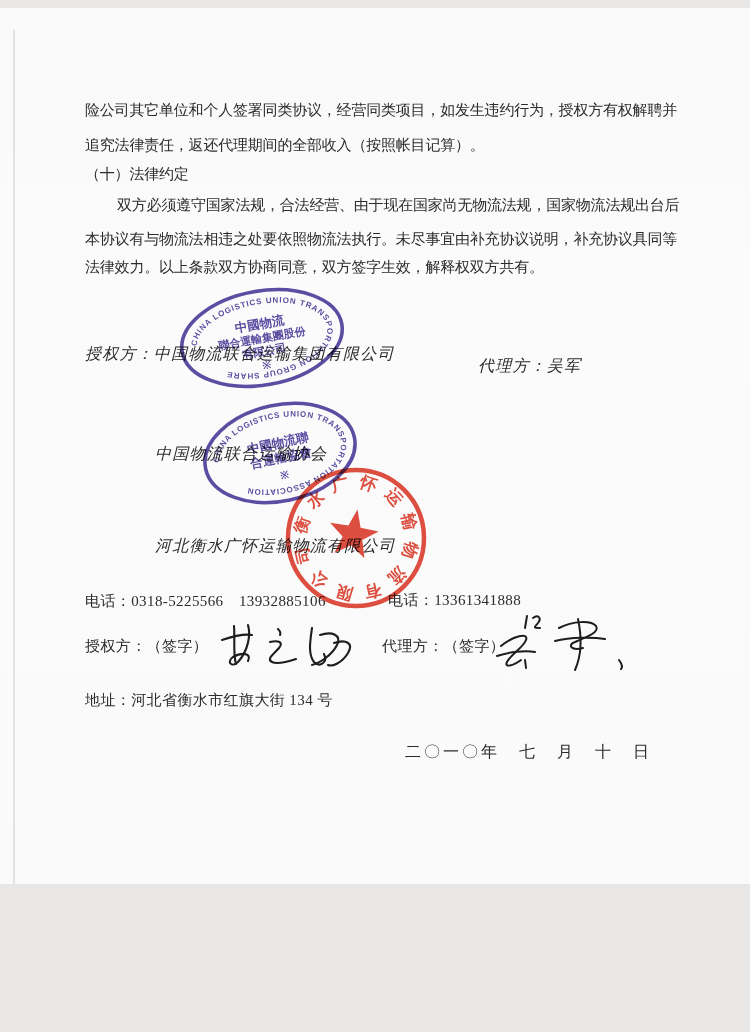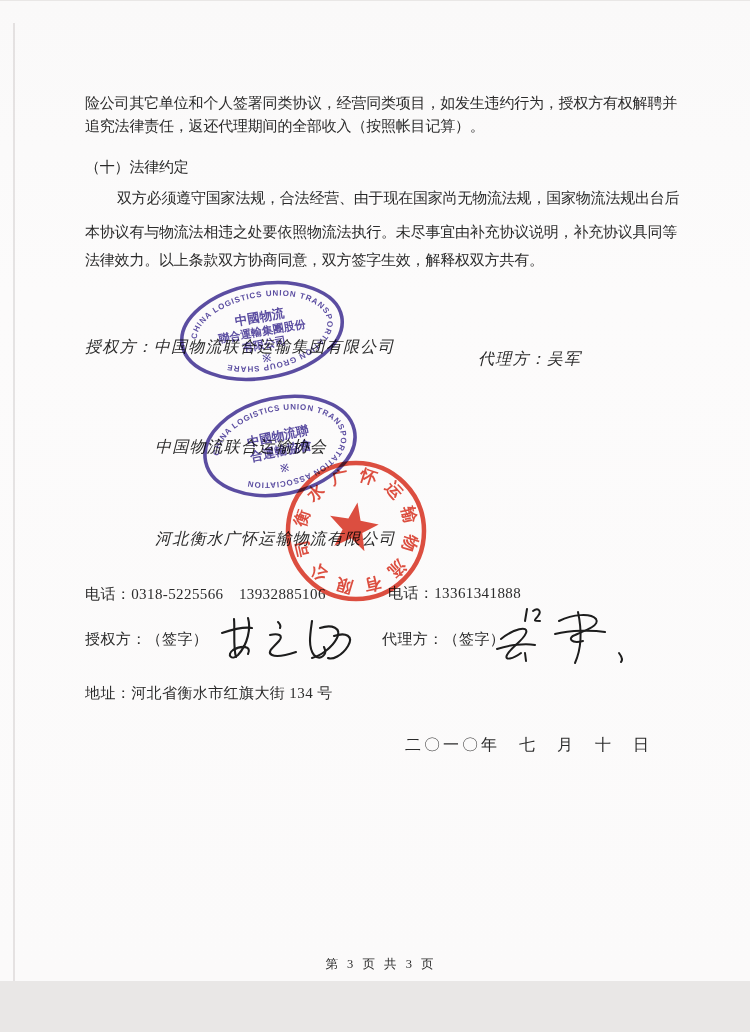--- a/index.html
+++ b/index.html
@@ -1,17 +1,17 @@
 <!DOCTYPE html>
 <html><head>
 <meta charset="utf-8">
 <style>
   html,body{margin:0;padding:0;background:#e9e7e6;}
   .page{
-    position:relative;width:750px;height:980px;margin:1px auto;
+    position:relative;width:750px;height:876px;margin:8px auto;
     background:linear-gradient(180deg,#faf9f9 0%,#fcfbfb 30%,#fbfafa 100%);
     overflow:hidden;
     font-family:"Liberation Serif","DejaVu Serif",serif;
     color:#2b2b2b;
   }
   .paper-edge{
     position:absolute;left:13px;top:22px;bottom:0;width:2px;
     background:rgba(150,140,140,0.22);
   }
   .tline{position:absolute;white-space:nowrap;z-index:1;}
@@ -31,21 +31,21 @@
   .seal-cn{font-family:"Liberation Serif","DejaVu Serif",serif;font-weight:700;}
 </style>
 </head>
 <body>
 
 <div class="page">
 
   <div class="paper-edge"></div>
 
   <div class="tline body-text" style="left:85px;top:93px;">险公司其它单位和个人签署同类协议，经营同类项目，如发生违约行为，授权方有权解聘并</div>
-  <div class="tline body-text" style="left:85px;top:116px;">追究法律责任，返还代理期间的全部收入（按照帐目记算）。</div>
+  <div class="tline body-text" style="left:85px;top:128px;">追究法律责任，返还代理期间的全部收入（按照帐目记算）。</div>
   <div class="tline body-text" style="left:85px;top:157px;">（十）法律约定</div>
   <div class="tline body-text indent" style="top:188px;">双方必须遵守国家法规，合法经营、由于现在国家尚无物流法规，国家物流法规出台后</div>
   <div class="tline body-text" style="left:85px;top:222px;">本协议有与物流法相违之处要依照物流法执行。未尽事宜由补充协议说明，补充协议具同等</div>
   <div class="tline body-text" style="left:85px;top:250px;">法律效力。以上条款双方协商同意，双方签字生效，解释权双方共有。</div>
 
   <div class="tline party" style="left:85px;top:336px;">授权方：中国物流联合运输集团有限公司</div>
   <div class="tline party" style="left:478px;top:348px;">代理方：吴军</div>
   <div class="tline party" style="left:155px;top:436px;">中国物流联合运输协会</div>
   <div class="tline party" style="left:155px;top:528px;">河北衡水广怀运输物流有限公司</div>
 

